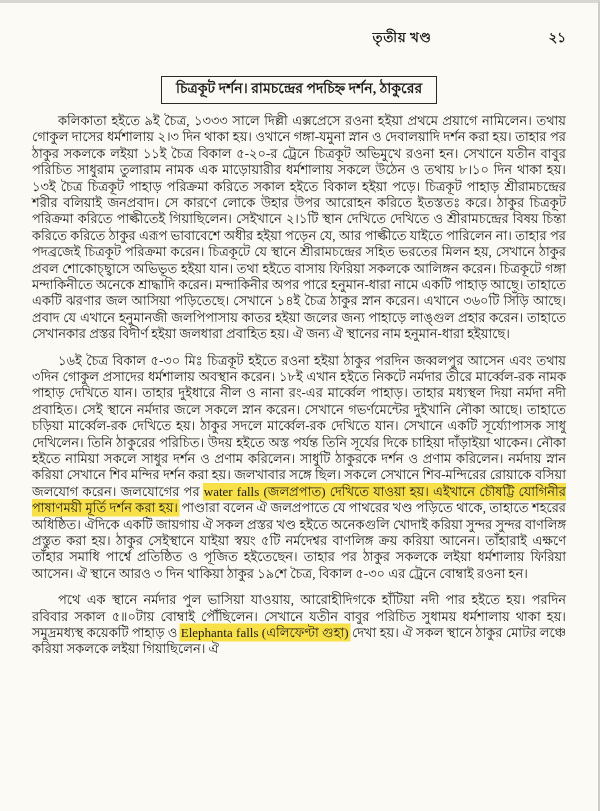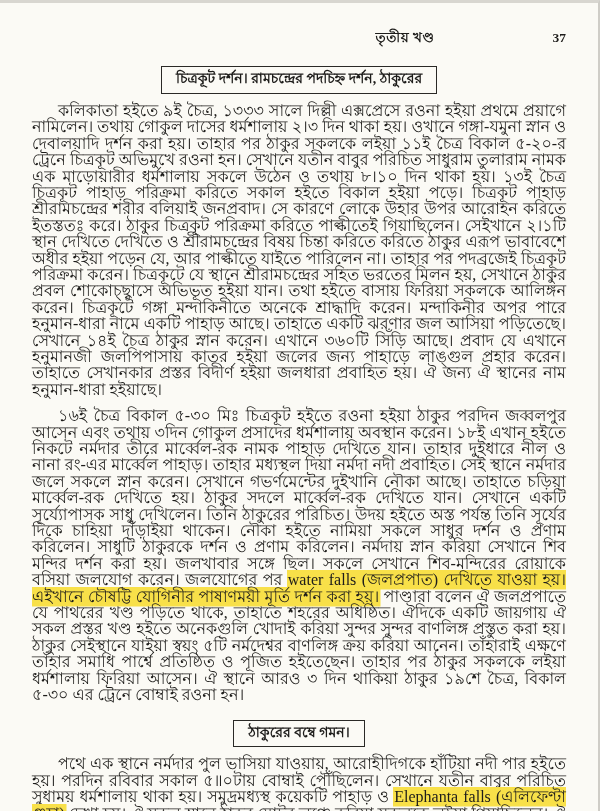--- a/index.html
+++ b/index.html
@@ -26,72 +26,67 @@
     align-items: baseline;
     font-size: 13.5px;
     margin-bottom: 14px;
   }
   .running-header .spacer-left { flex: 1.6; }
   .running-header .spacer-mid  { flex: 0.55; }
   .hdr-title { font-weight: bold; letter-spacing: 0.5px; }
   .hdr-page  { font-weight: bold; }
 
   .section { margin-top: 6px; }
-  .heading-wrap { text-align: center; margin: 16px 0 9px 0; text-decoration: underline; }
+  .heading-wrap { text-align: center; margin: 26px 0 9px 0; text-decoration: underline; }
   .heading-box {
     display: inline-block;
     border: 1.4px solid #2a2926;
     padding: 3px 14px 4px 14px;
     font-weight: bold;
     font-size: 14px;
     line-height: 1.35;
     text-align: center;
     background: #fbfaf5;
   }
   .heading-line { display: block; }
 
   p.body-para {
     margin: 4px 0 10px 0;
-    font-size: 16px;
+    font-size: 13px;
     line-height: 16.4px;
     text-align: justify;
     text-indent: 26px;
   }
   .hl {
     background: #f8e049;
     box-shadow: 0 0 0 1.5px #f8e049;
   }
 </style>
 </head>
 <body>
 
 <div class="page">
 
   <div class="running-header">
     <span class="spacer-left"></span>
     <span class="hdr-title">তৃতীয় খণ্ড</span>
     <span class="spacer-mid"></span>
-    <span class="hdr-page">37</span>
+    <span class="hdr-page">২১</span>
   </div>
 
   <div class="section">
     <div class="heading-wrap">
       <div class="heading-box">
         <span class="heading-line">চিত্রকূট দর্শন। রামচন্দ্রের পদচিহ্ন দর্শন, ঠাকুরের</span>
       </div>
     </div>
     <p class="body-para"><span>কলিকাতা হইতে ৯ই চৈত্র, ১৩৩৩ সালে দিল্লী এক্সপ্রেসে রওনা হইয়া প্রথমে প্রয়াগে নামিলেন। তথায় গোকুল দাসের ধর্মশালায় ২।৩ দিন থাকা হয়। ওখানে গঙ্গা-যমুনা স্নান ও দেবালয়াদি দর্শন করা হয়। তাহার পর ঠাকুর সকলকে লইয়া ১১ই চৈত্র বিকাল ৫-২০-র ট্রেনে চিত্রকূট অভিমুখে রওনা হন। সেখানে যতীন বাবুর পরিচিত সাধুরাম তুলারাম নামক এক মাড়োয়ারীর ধর্মশালায় সকলে উঠেন ও তথায় ৮।১০ দিন থাকা হয়। ১৩ই চৈত্র চিত্রকূট পাহাড় পরিক্রমা করিতে সকাল হইতে বিকাল হইয়া পড়ে। চিত্রকূট পাহাড় শ্রীরামচন্দ্রের শরীর বলিয়াই জনপ্রবাদ। সে কারণে লোকে উহার উপর আরোহন করিতে ইতস্ততঃ করে। ঠাকুর চিত্রকূট পরিক্রমা করিতে পাল্কীতেই গিয়াছিলেন। সেইখানে ২।১টি স্থান দেখিতে দেখিতে ও শ্রীরামচন্দ্রের বিষয় চিন্তা করিতে করিতে ঠাকুর এরূপ ভাবাবেশে অধীর হইয়া পড়েন যে, আর পাল্কীতে যাইতে পারিলেন না। তাহার পর পদব্রজেই চিত্রকূট পরিক্রমা করেন। চিত্রকূটে যে স্থানে শ্রীরামচন্দ্রের সহিত ভরতের মিলন হয়, সেখানে ঠাকুর প্রবল শোকোচ্ছ্বাসে অভিভূত হইয়া যান। তথা হইতে বাসায় ফিরিয়া সকলকে আলিঙ্গন করেন। চিত্রকূটে গঙ্গা মন্দাকিনীতে অনেকে শ্রাদ্ধাদি করেন। মন্দাকিনীর অপর পারে হনুমান-ধারা নামে একটি পাহাড় আছে। তাহাতে একটি ঝরণার জল আসিয়া পড়িতেছে। সেখানে ১৪ই চৈত্র ঠাকুর স্নান করেন। এখানে ৩৬০টি সিঁড়ি আছে। প্রবাদ যে এখানে হনুমানজী জলপিপাসায় কাতর হইয়া জলের জন্য পাহাড়ে লাঙ্গুল প্রহার করেন। তাহাতে সেখানকার প্রস্তর বিদীর্ণ হইয়া জলধারা প্রবাহিত হয়। ঐ জন্য ঐ স্থানের নাম হনুমান-ধারা হইয়াছে।</span></p>
   </div>
 
   <div class="section">
     <p class="body-para"><span>১৬ই চৈত্র বিকাল ৫-৩০ মিঃ চিত্রকূট হইতে রওনা হইয়া ঠাকুর পরদিন জব্বলপুর আসেন এবং তথায় ৩দিন গোকুল প্রসাদের ধর্মশালায় অবস্থান করেন। ১৮ই এখান হইতে নিকটে নর্মদার তীরে মার্ব্বেল-রক নামক পাহাড় দেখিতে যান। তাহার দুইধারে নীল ও নানা রং-এর মার্ব্বেল পাহাড়। তাহার মধ্যস্থল দিয়া নর্মদা নদী প্রবাহিত। সেই স্থানে নর্মদার জলে সকলে স্নান করেন। সেখানে গভর্ণমেন্টের দুইখানি নৌকা আছে। তাহাতে চড়িয়া মার্ব্বেল-রক দেখিতে হয়। ঠাকুর সদলে মার্ব্বেল-রক দেখিতে যান। সেখানে একটি সূর্য্যোপাসক সাধু দেখিলেন। তিনি ঠাকুরের পরিচিত। উদয় হইতে অস্ত পর্যন্ত তিনি সূর্যের দিকে চাহিয়া দাঁড়াইয়া থাকেন। নৌকা হইতে নামিয়া সকলে সাধুর দর্শন ও প্রণাম করিলেন। সাধুটি ঠাকুরকে দর্শন ও প্রণাম করিলেন। নর্মদায় স্নান করিয়া সেখানে শিব মন্দির দর্শন করা হয়। জলখাবার সঙ্গে ছিল। সকলে সেখানে শিব-মন্দিরের রোয়াকে বসিয়া জলযোগ করেন। জলযোগের পর </span><span class="hl">water falls (জলপ্রপাত) দেখিতে যাওয়া হয়। এইখানে চৌষট্টি যোগিনীর পাষাণময়ী মূর্তি দর্শন করা হয়।</span><span> পাণ্ডারা বলেন ঐ জলপ্রপাতে যে পাথরের খণ্ড পড়িতে থাকে, তাহাতে শহরের অধিষ্ঠিত। ঐদিকে একটি জায়গায় ঐ সকল প্রস্তর খণ্ড হইতে অনেকগুলি খোদাই করিয়া সুন্দর সুন্দর বাণলিঙ্গ প্রস্তুত করা হয়। ঠাকুর সেইস্থানে যাইয়া স্বয়ং ৫টি নর্মদেশ্বর বাণলিঙ্গ ক্রয় করিয়া আনেন। তাঁহারাই এক্ষণে তাঁহার সমাধি পার্শ্বে প্রতিষ্ঠিত ও পূজিত হইতেছেন। তাহার পর ঠাকুর সকলকে লইয়া ধর্মশালায় ফিরিয়া আসেন। ঐ স্থানে আরও ৩ দিন থাকিয়া ঠাকুর ১৯শে চৈত্র, বিকাল ৫-৩০ এর ট্রেনে বোম্বাই রওনা হন।</span></p>
   </div>
 
   <div class="section">
-    <div class="heading-wrap">
-      <div class="heading-box">
-        <span class="heading-line">ঠাকুরের বম্বে গমন।</span>
-      </div>
-    </div>
     <p class="body-para"><span>পথে এক স্থানে নর্মদার পুল ভাসিয়া যাওয়ায়, আরোহীদিগকে হাঁটিয়া নদী পার হইতে হয়। পরদিন রবিবার সকাল ৫॥০টায় বোম্বাই পৌঁছিলেন। সেখানে যতীন বাবুর পরিচিত সুধাময় ধর্মশালায় থাকা হয়। সমুদ্রমধ্যস্থ কয়েকটি পাহাড় ও </span><span class="hl">Elephanta falls (এলিফেণ্টা গুহা)</span><span> দেখা হয়। ঐ সকল স্থানে ঠাকুর মোটর লঞ্চে করিয়া সকলকে লইয়া গিয়াছিলেন। ঐ</span></p>
   </div>
 
 </div>
 
 </body></html>

